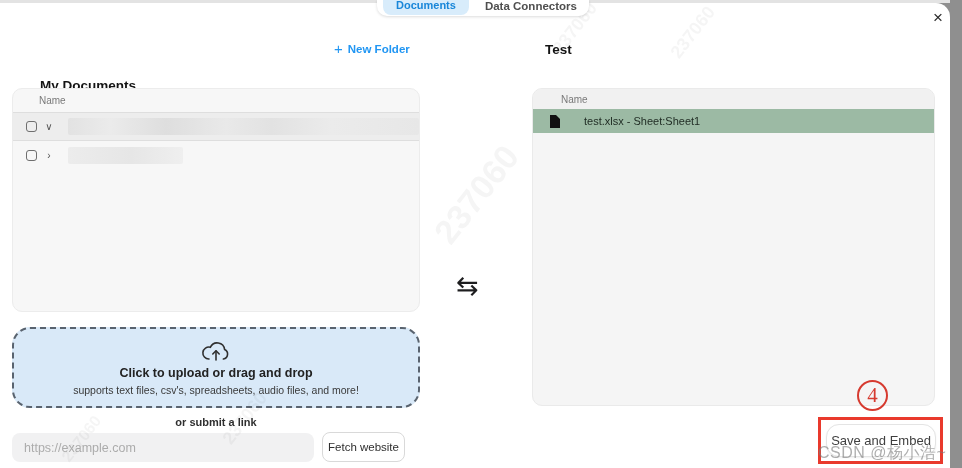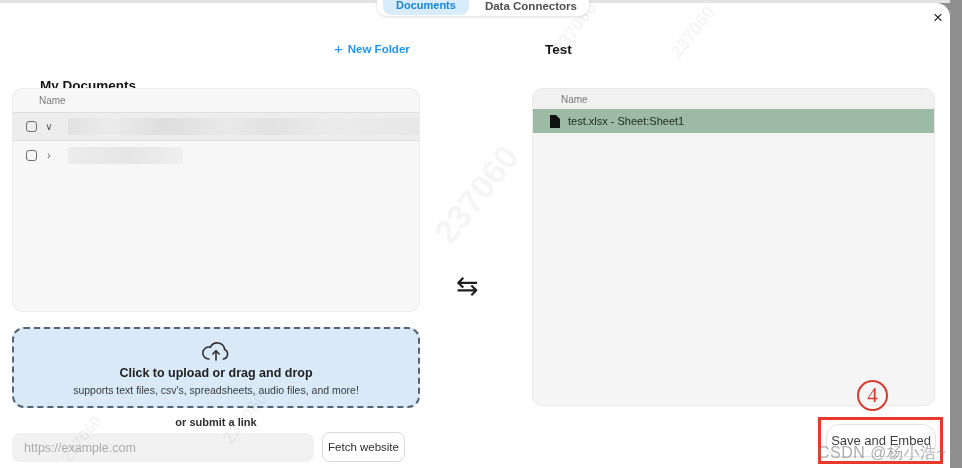--- a/index.html
+++ b/index.html
@@ -52,25 +52,25 @@
   .transfer { position:absolute; left:456px; top:270px; font-size:27px; color:#1d1d1f; z-index:2;
               font-family:"DejaVu Sans",sans-serif; }
 
   
   .right-panel { position:absolute; left:532px; top:88px; width:403px; height:318px; background:#f5f5f5;
                  border:1px solid #eaeaea; border-radius:10px; overflow:hidden; z-index:2; }
   .rp-header { height:20px; display:flex; align-items:center; background:#f1f1f1; }
   .rp-header .col-name { margin-left:28px; }
   .sel-row { height:24px; background:#9cbaa4; display:flex; align-items:center; }
   .doc-icon { margin-left:16px; flex:none; display:flex; }
-  .sel-row .file-label { margin-left:8px; font-size:11px; color:#1e2a22; }
+  .sel-row .file-label { margin-left:24px; font-size:11px; color:#1e2a22; }
 
   
   .upload-zone { position:absolute; left:12px; top:327px; width:408px; height:81px; background:#d9e9f8;
-                 border:2px dashed #59636f; border-radius:12px; display:flex; flex-direction:column;
+                 border:2px dashed #59636f; border-radius:18px; display:flex; flex-direction:column;
                  align-items:center; justify-content:center; z-index:2; cursor:pointer; }
   .upload-title { font-size:12.5px; font-weight:bold; color:#222; margin-top:4px; }
   .upload-sub { font-size:10.5px; color:#3a3a3a; margin-top:4px; }
 
   .or-link { position:absolute; left:12px; top:416px; width:408px; text-align:center; font-size:11px;
              color:#2f2f2f; font-weight:bold; z-index:2; }
   .url-input { position:absolute; left:12px; top:433px; width:302px; height:29px; background:#f1f1f2;
                border:none; outline:none; border-radius:8px; padding:0 12px; font-size:12.5px; color:#0f172a;
                font-family:inherit; z-index:2; }
   .url-input::placeholder { color:#acacac; }

